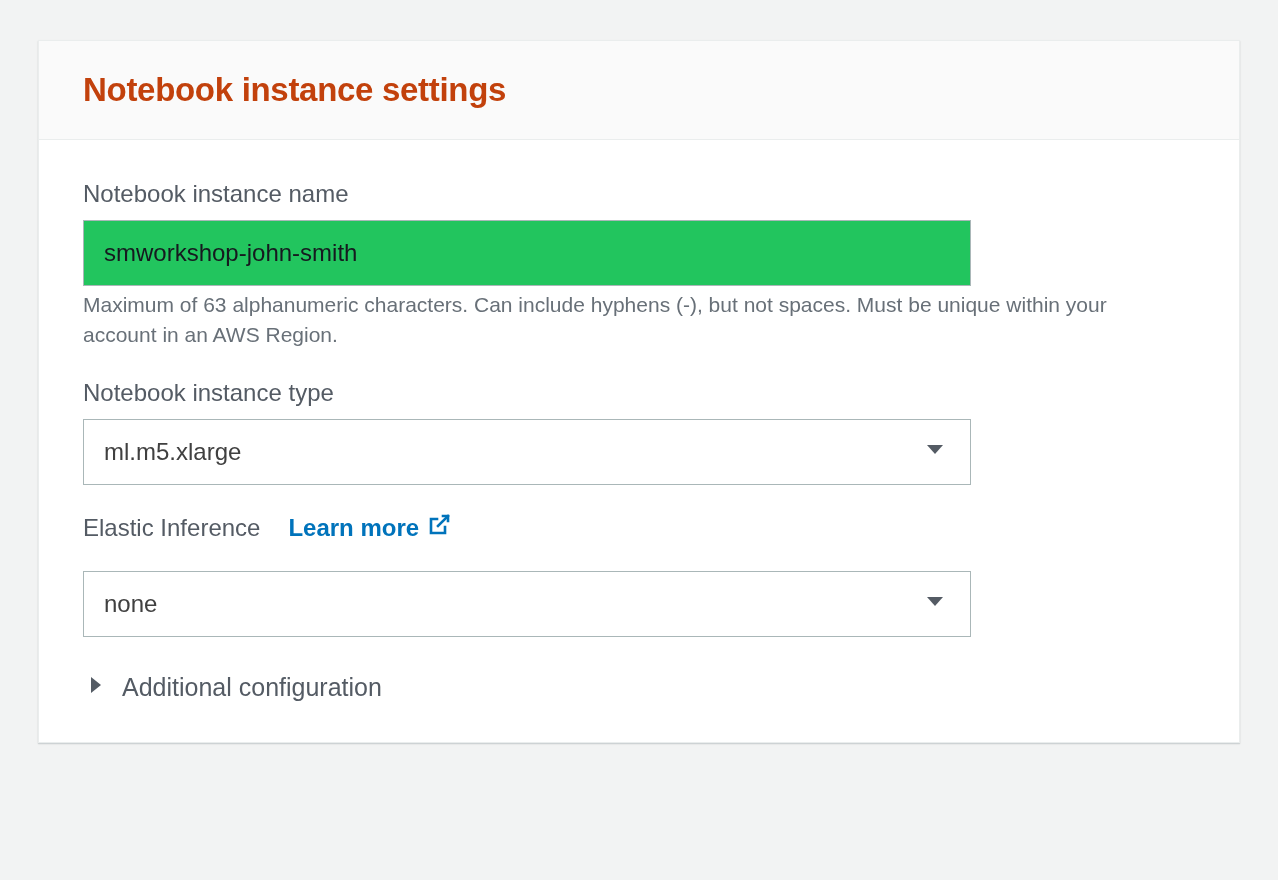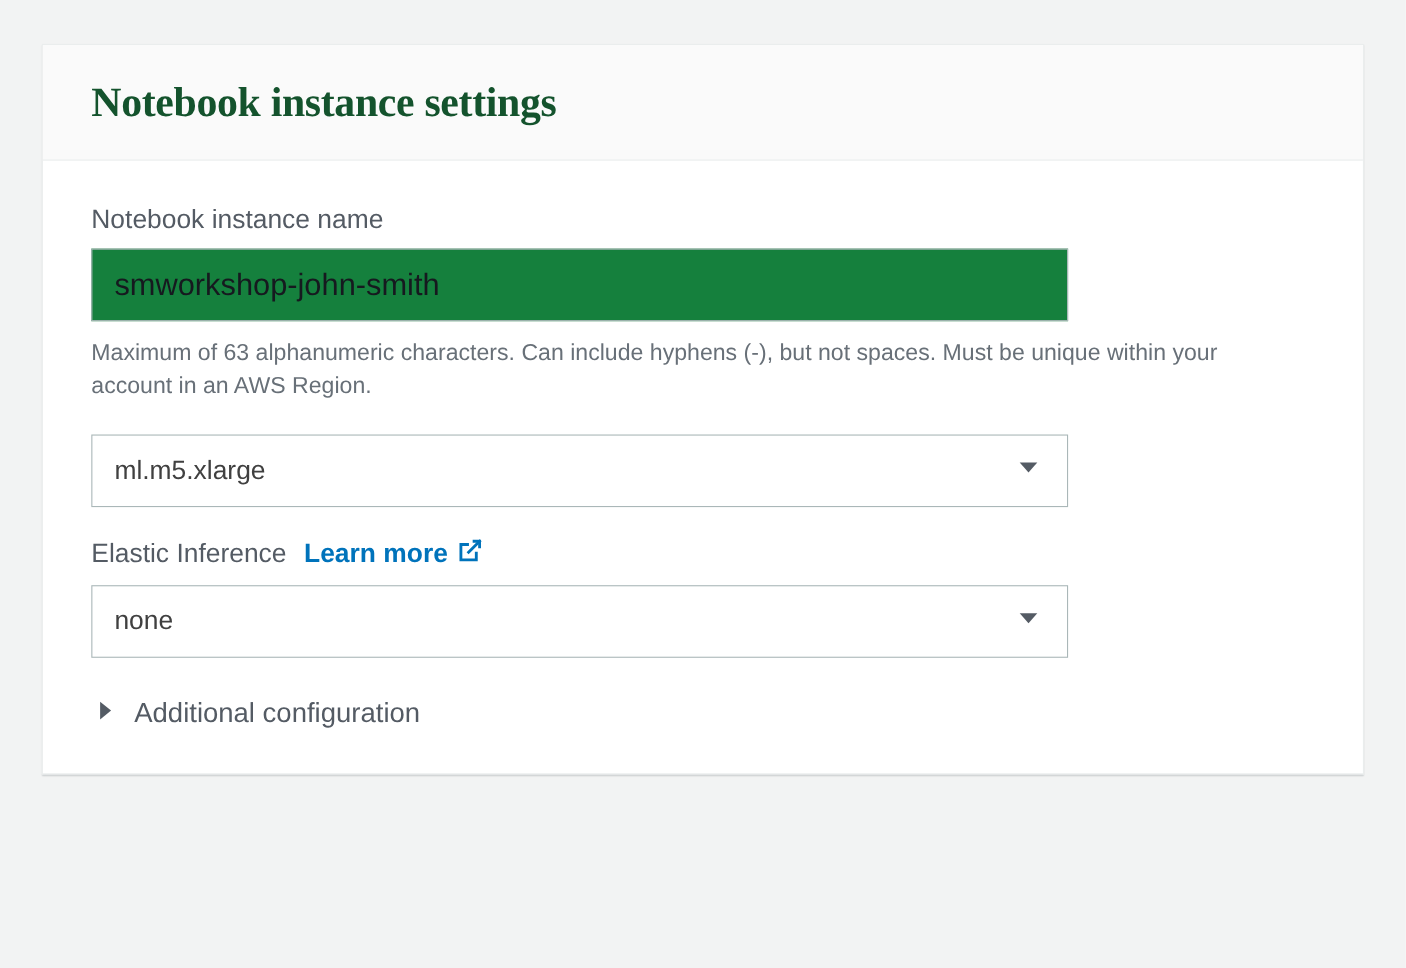--- a/index.html
+++ b/index.html
@@ -18,63 +18,62 @@
       background-color: #ffffff;
       border: 1px solid #eaeded;
       box-shadow: 0 1px 1px 0 rgba(0,28,36,0.1), 0 1px 2px 0 rgba(0,28,36,0.08);
     }
     .panel-header {
       background-color: #fafafa;
       padding: 30px 44px 30px 44px;
       border-bottom: 1px solid #eaeded;
     }
     .panel-title {
-      font-size: 38px;
+      font-size: 33px;
       font-weight: 700;
-      color: #14532d;
+      color: #c2410c;
       letter-spacing: -0.3px;
-      font-family: Liberation Serif, serif;
     }
     .panel-body {
       padding: 40px 44px 36px 44px;
     }
     .form-group {
       margin-bottom: 28px;
     }
     .form-group:last-child {
       margin-bottom: 0;
     }
     .form-label {
       font-size: 24px;
       color: #545b64;
       margin-bottom: 12px;
       display: block;
     }
     .form-label-row {
       font-size: 24px;
       color: #545b64;
-      margin-bottom: 12px;
+      margin-bottom: 28px;
       display: flex;
       align-items: center;
-      gap: 16px;
+      gap: 28px;
     }
     .text-input {
       width: 888px;
       height: 66px;
       padding: 10px 20px;
-      font-size: 28px;
+      font-size: 24px;
       color: #16191f;
       border: 1px solid #aab7b8;
-      background-color: #15803d;
+      background-color: #22c55e;
       font-family: inherit;
     }
     .help-text {
       font-size: 21px;
       color: #687078;
-      margin-top: 14px;
+      margin-top: 4px;
       line-height: 1.45;
       max-width: 1090px;
     }
     .select-wrapper {
       position: relative;
       width: 888px;
     }
     .select-box {
       width: 100%;
       height: 66px;
@@ -127,20 +126,21 @@
   </div>
   <div class="panel-body">
 
     <div class="form-group">
       <label class="form-label">Notebook instance name</label>
       <input type="text" class="text-input" value="smworkshop-john-smith" style="">
       <div class="help-text">Maximum of 63 alphanumeric characters. Can include hyphens (-), but not spaces. Must be unique within your account in an AWS Region.</div>
     </div>
 
     <div class="form-group">
+      <label class="form-label">Notebook instance type</label>
       <div class="select-wrapper">
         <div class="select-box">ml.m5.xlarge</div>
         <span class="select-caret">
           <svg width="20" height="14" viewBox="0 0 20 14">
               <path d="M2 2 L10 11 L18 2 Z" fill="#545b64"></path>
             </svg>
         </span>
       </div>
     </div>
 

